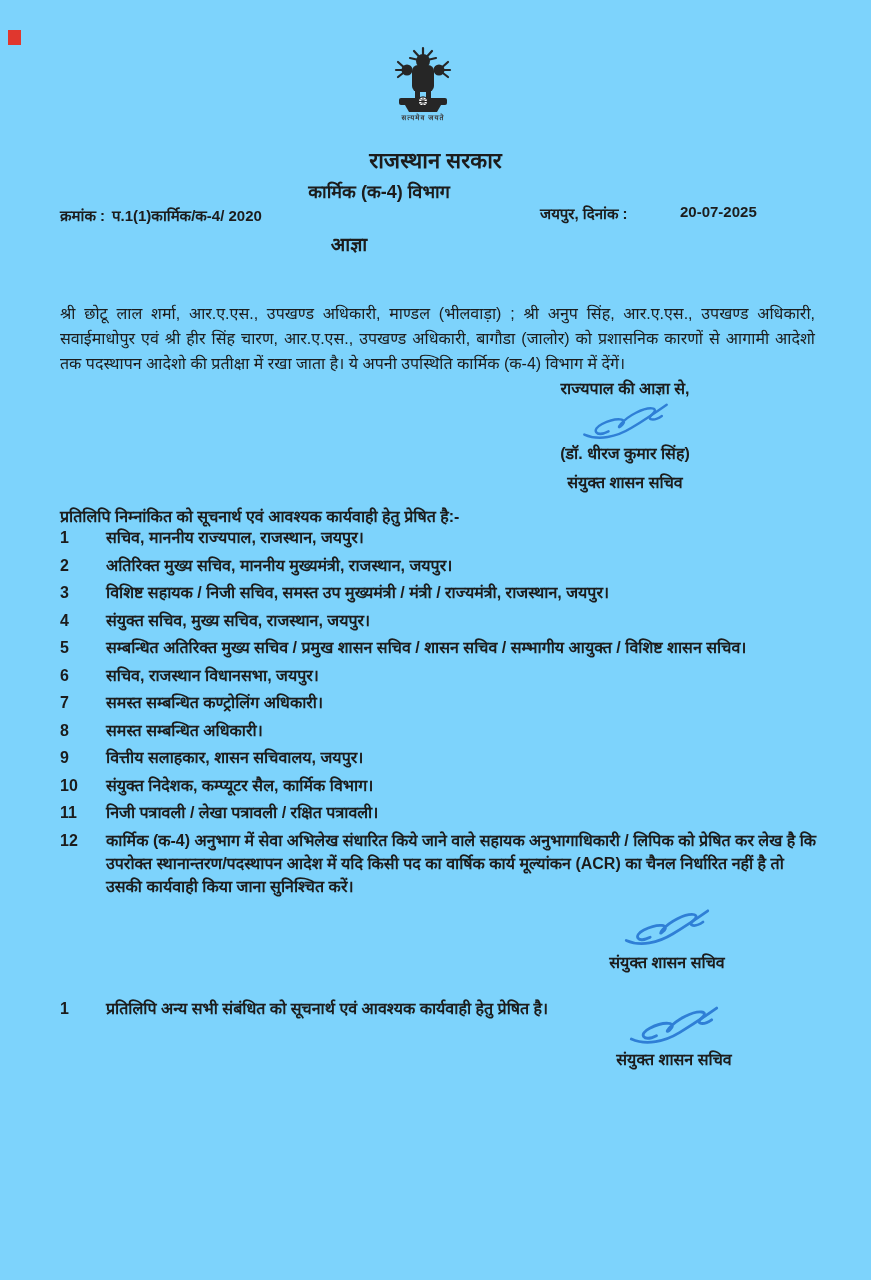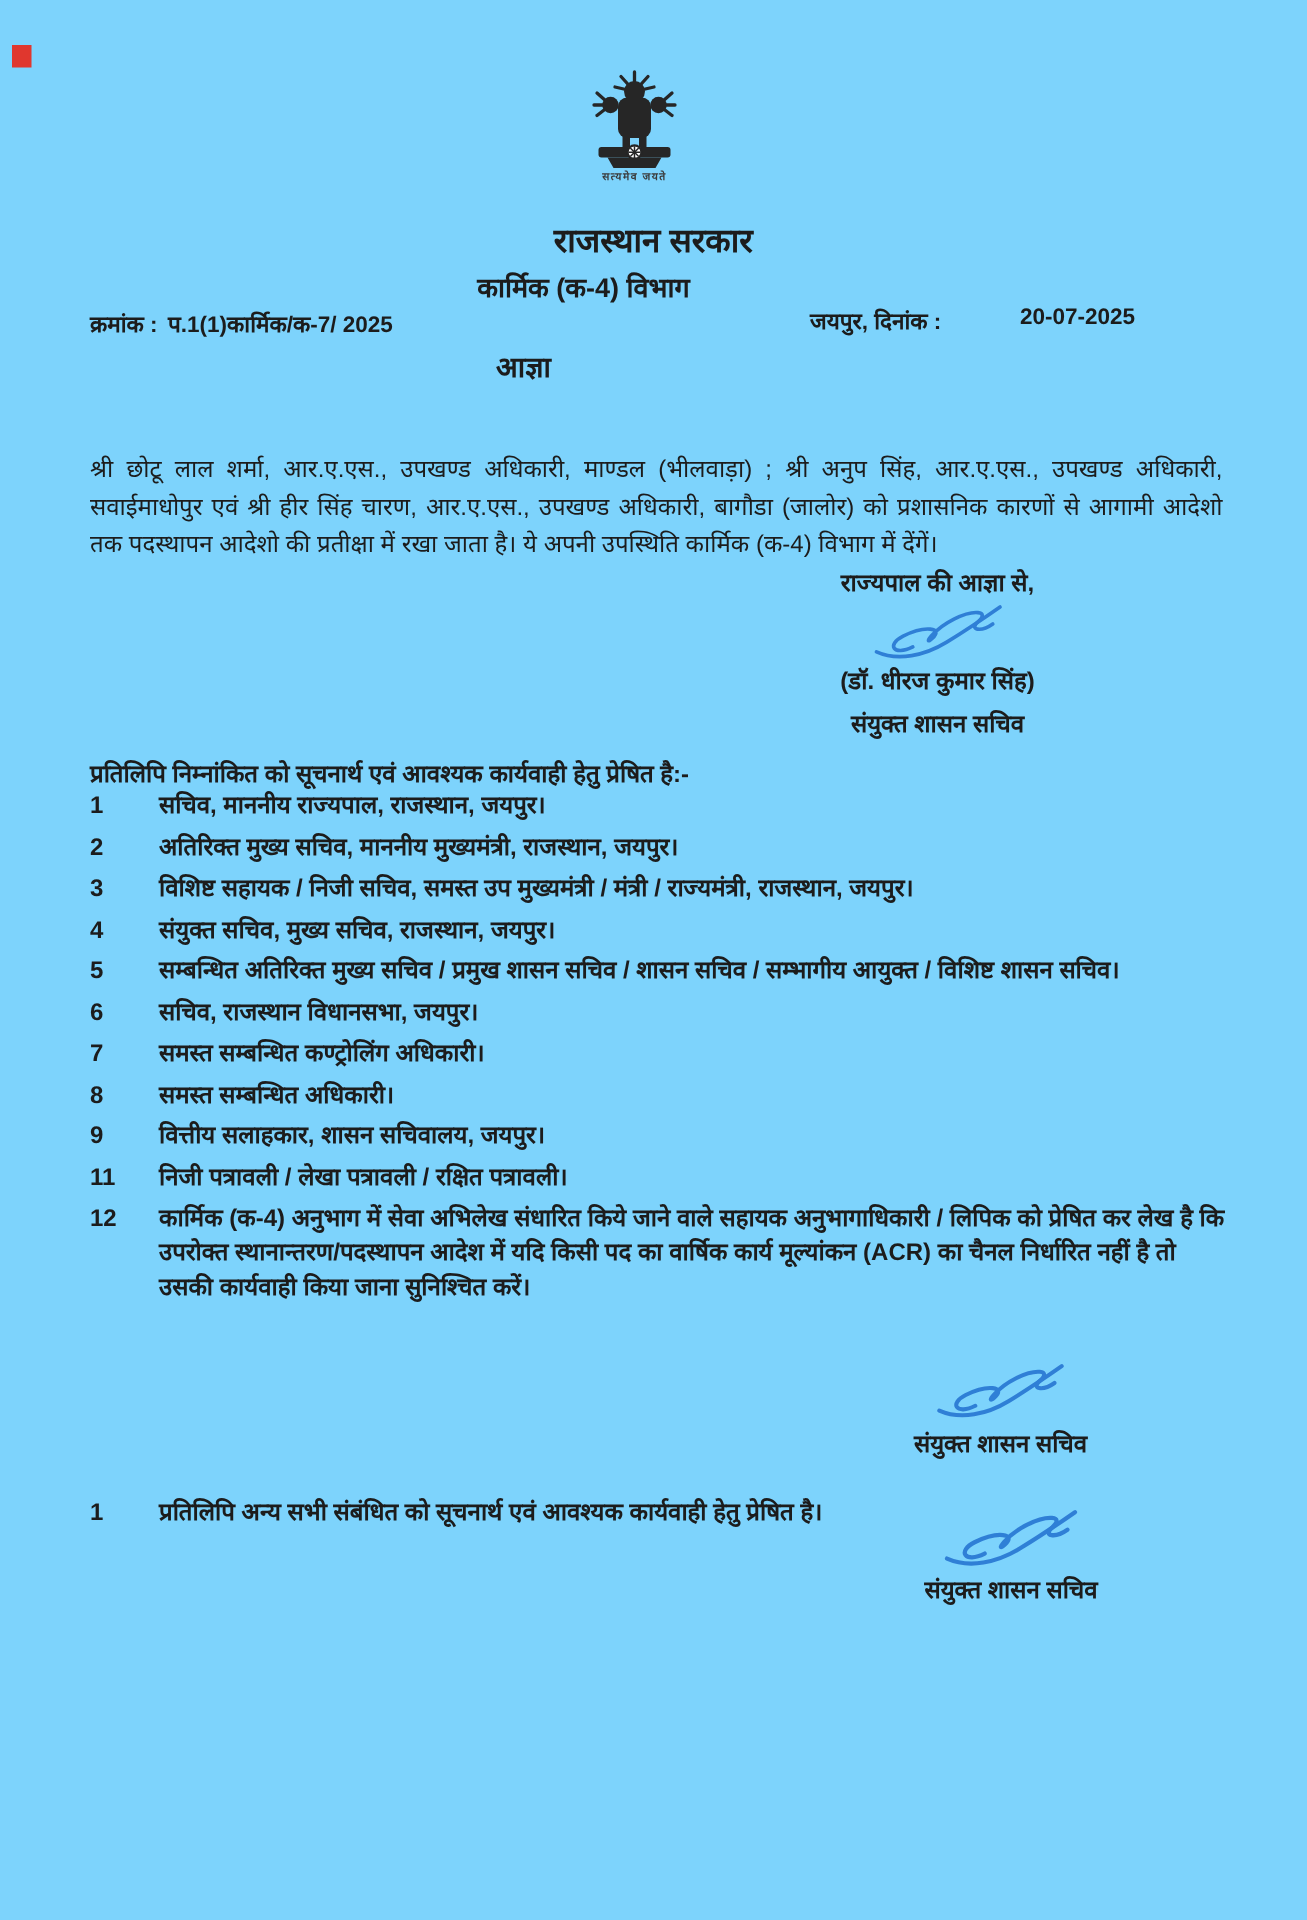--- a/index.html
+++ b/index.html
@@ -6,21 +6,21 @@
   .page{
     position:relative;width:871px;height:1280px;background:#7dd3fc;
     font-family:"Liberation Sans",sans-serif;color:#1c1c1c;overflow:hidden;
   }
   .abs{position:absolute;}
   .corner-mark{left:8px;top:30px;width:13px;height:15px;}
   .emblem-wrap{left:392px;top:46px;width:62px;height:68px;}
   .emblem-caption{left:332px;top:113px;width:182px;text-align:center;font-size:7px;
     letter-spacing:1px;color:#3a3a3a;font-weight:700;}
   .gov-title{left:0;top:144px;width:871px;text-align:center;font-size:22px;font-weight:700;}
-  .dept-title{left:0;top:179px;width:758px;text-align:center;font-size:18px;font-weight:700;margin-left:10px;}
+  .dept-title{left:0;top:179px;width:758px;text-align:center;font-size:18px;font-weight:700;}
   .ref-label{left:60px;top:205px;font-size:15px;font-weight:700;}
   .ref-number{left:112px;top:205px;font-size:15px;font-weight:600;}
   .place-date-label{left:540px;top:203px;font-size:15px;font-weight:700;}
   .date-value{left:680px;top:203px;font-size:15px;font-weight:600;}
   .order-heading{left:0;top:231px;width:698px;text-align:center;font-size:19px;font-weight:700;}
   .order-body{left:60px;top:277px;width:755px;font-size:16px;line-height:25px;
     font-weight:400;text-align:justify;margin-top:24px;}
   .sign-block{width:220px;text-align:center;}
   .sign-block .line{font-size:16px;font-weight:700;}
   .sign1{left:515px;top:377px;}
@@ -83,21 +83,21 @@
         <path d="M13 59 L49 59 L45 66 L17 66 Z" stroke="none"></path>
       </g>
     </svg>
   </div>
   <div class="abs emblem-caption">सत्यमेव जयते</div>
 
   <div class="abs gov-title">राजस्थान सरकार</div>
   <div class="abs dept-title">कार्मिक (क-4) विभाग</div>
 
   <div class="abs ref-label">क्रमांक :</div>
-  <div class="abs ref-number">प.1(1)कार्मिक/क-7/ 2025</div>
+  <div class="abs ref-number">प.1(1)कार्मिक/क-4/ 2020</div>
   <div class="abs place-date-label">जयपुर, दिनांक :</div>
   <div class="abs date-value">20-07-2025</div>
 
   <div class="abs order-heading">आज्ञा</div>
 
   <div class="abs order-body">श्री छोटू लाल शर्मा, आर.ए.एस., उपखण्ड अधिकारी, माण्डल (भीलवाड़ा) ; श्री अनुप सिंह, आर.ए.एस., उपखण्ड अधिकारी, सवाईमाधोपुर एवं श्री हीर सिंह चारण, आर.ए.एस., उपखण्ड अधिकारी, बागौडा (जालोर) को प्रशासनिक कारणों से आगामी आदेशो तक पदस्थापन आदेशो की प्रतीक्षा में रखा जाता है। ये अपनी उपस्थिति कार्मिक (क-4) विभाग में देंगें।</div>
 
   <div class="abs sign-block sign1">
     <div class="line">राज्यपाल की आज्ञा से,</div>
     <svg class="sig-svg" width="105" height="42" viewBox="0 0 110 52" xmlns="http://www.w3.org/2000/svg">
@@ -151,20 +151,24 @@
     <div class="copy-row">
       <div class="no">8</div>
       <div class="txt">समस्त सम्बन्धित अधिकारी।</div>
     </div>
 
     <div class="copy-row">
       <div class="no">9</div>
       <div class="txt">वित्तीय सलाहकार, शासन सचिवालय, जयपुर।</div>
     </div>
 
+    <div class="copy-row">
+      <div class="no">10</div>
+      <div class="txt">संयुक्त निदेशक, कम्प्यूटर सैल, कार्मिक विभाग।</div>
+    </div>
 
     <div class="copy-row">
       <div class="no">11</div>
       <div class="txt">निजी पत्रावली / लेखा पत्रावली / रक्षित पत्रावली।</div>
     </div>
 
     <div class="copy-row">
       <div class="no">12</div>
       <div class="txt">कार्मिक (क-4) अनुभाग में सेवा अभिलेख संधारित किये जाने वाले सहायक अनुभागाधिकारी / लिपिक को प्रेषित कर लेख है कि उपरोक्त स्थानान्तरण/पदस्थापन आदेश में यदि किसी पद का वार्षिक कार्य मूल्यांकन (ACR) का चैनल निर्धारित नहीं है तो उसकी कार्यवाही किया जाना सुनिश्चित करें।</div>
     </div>

